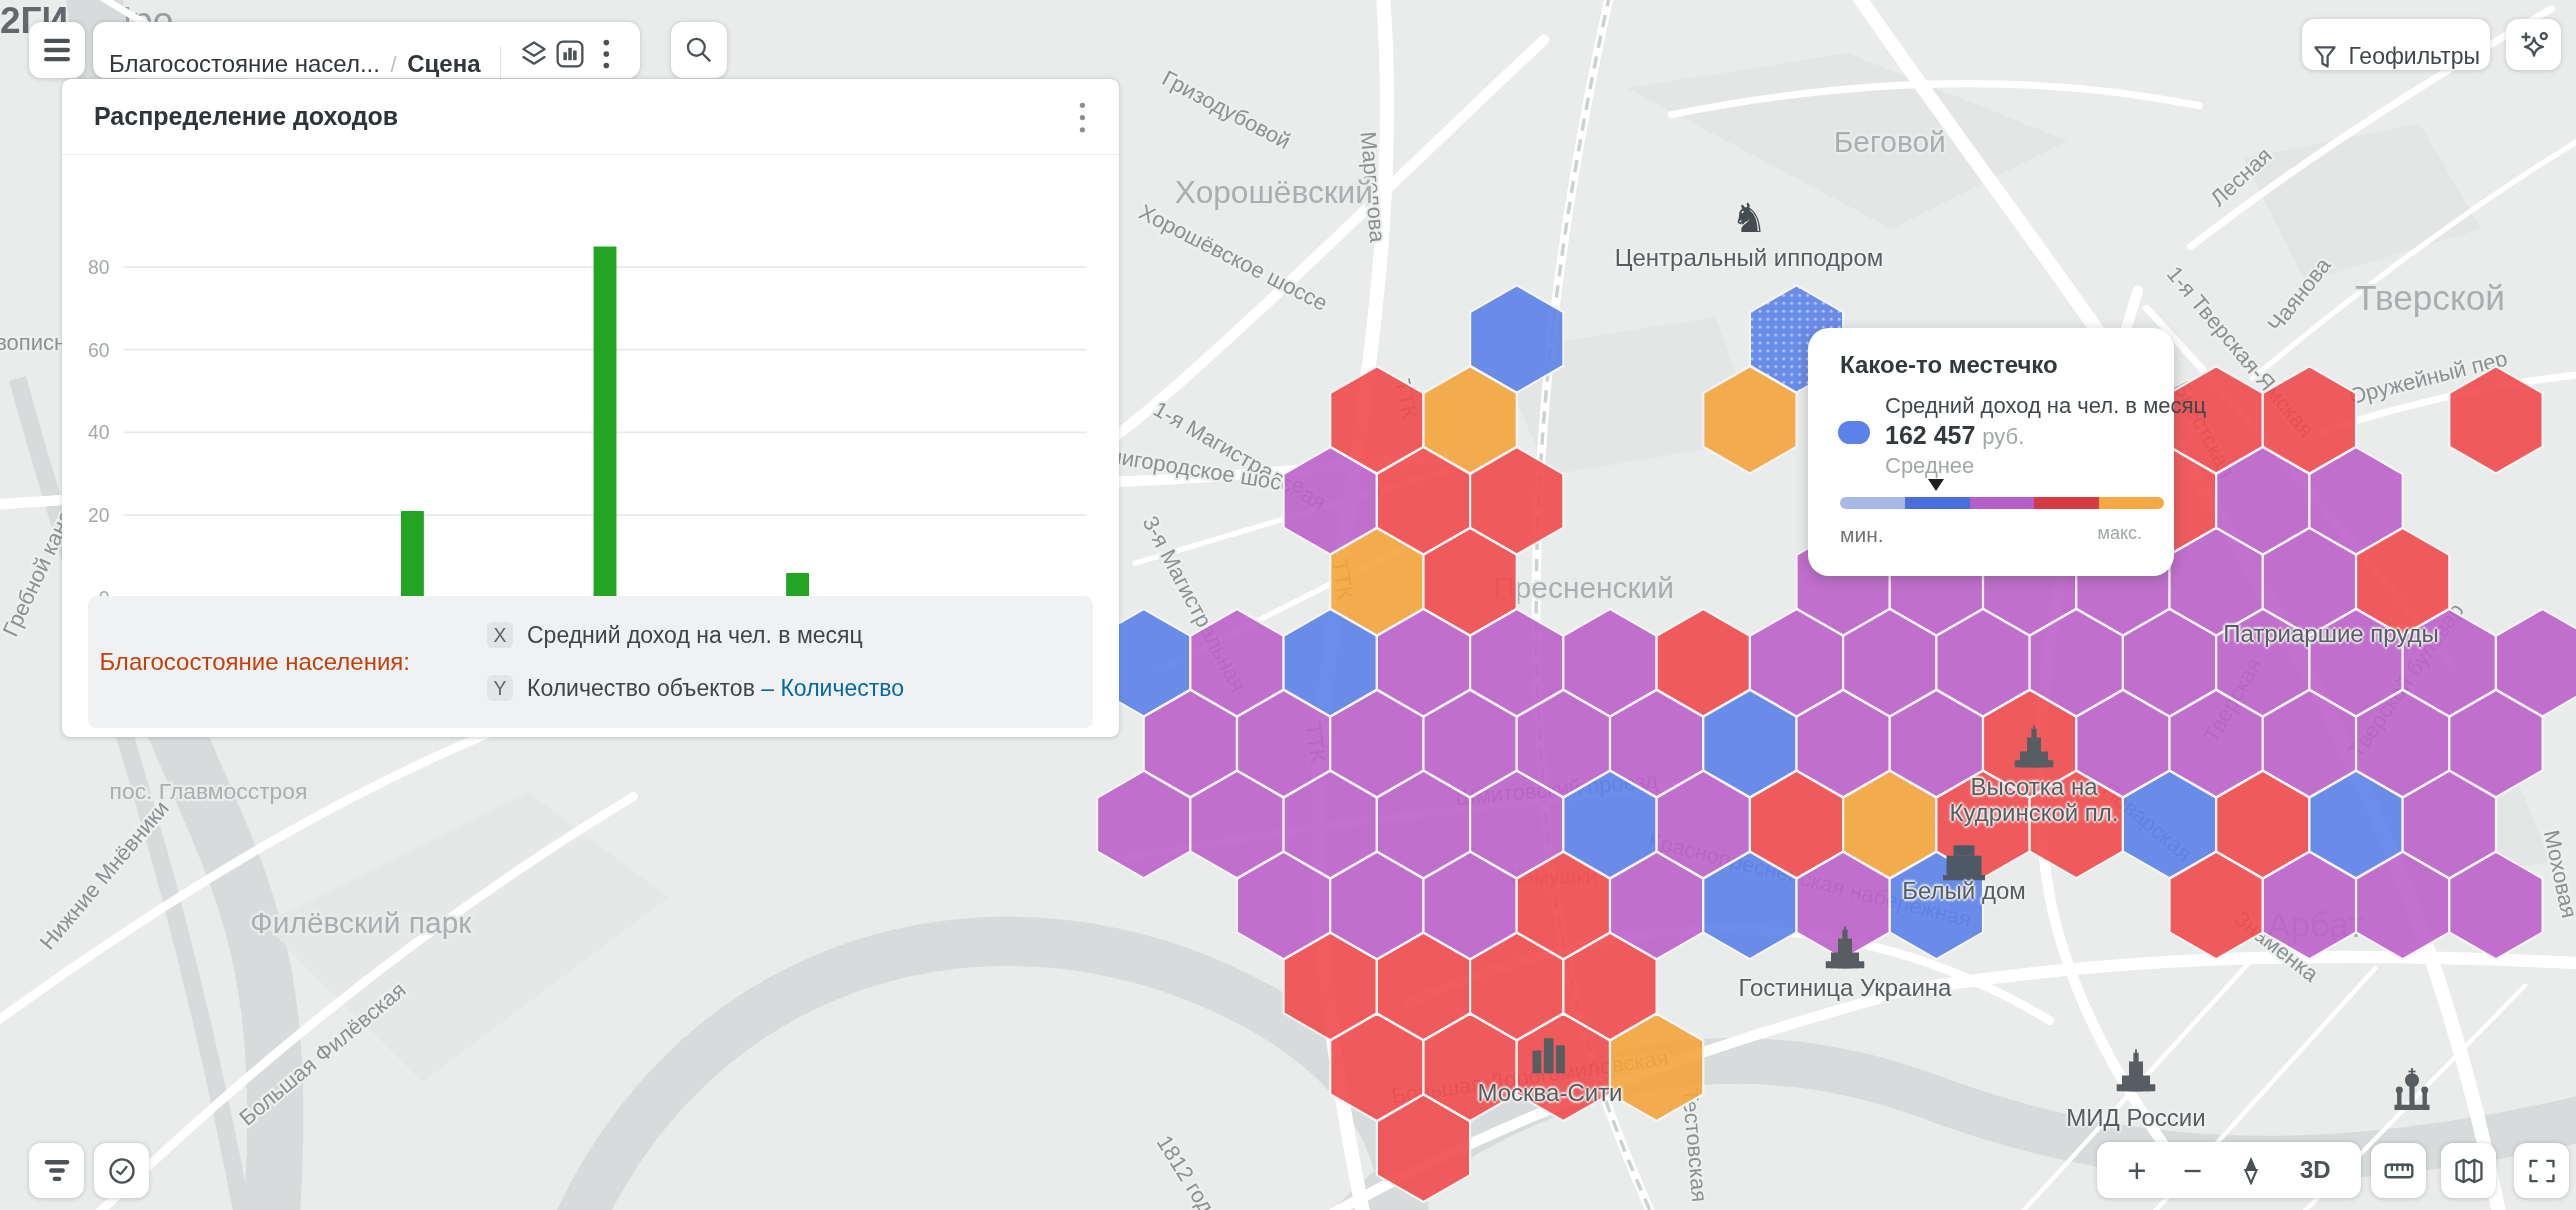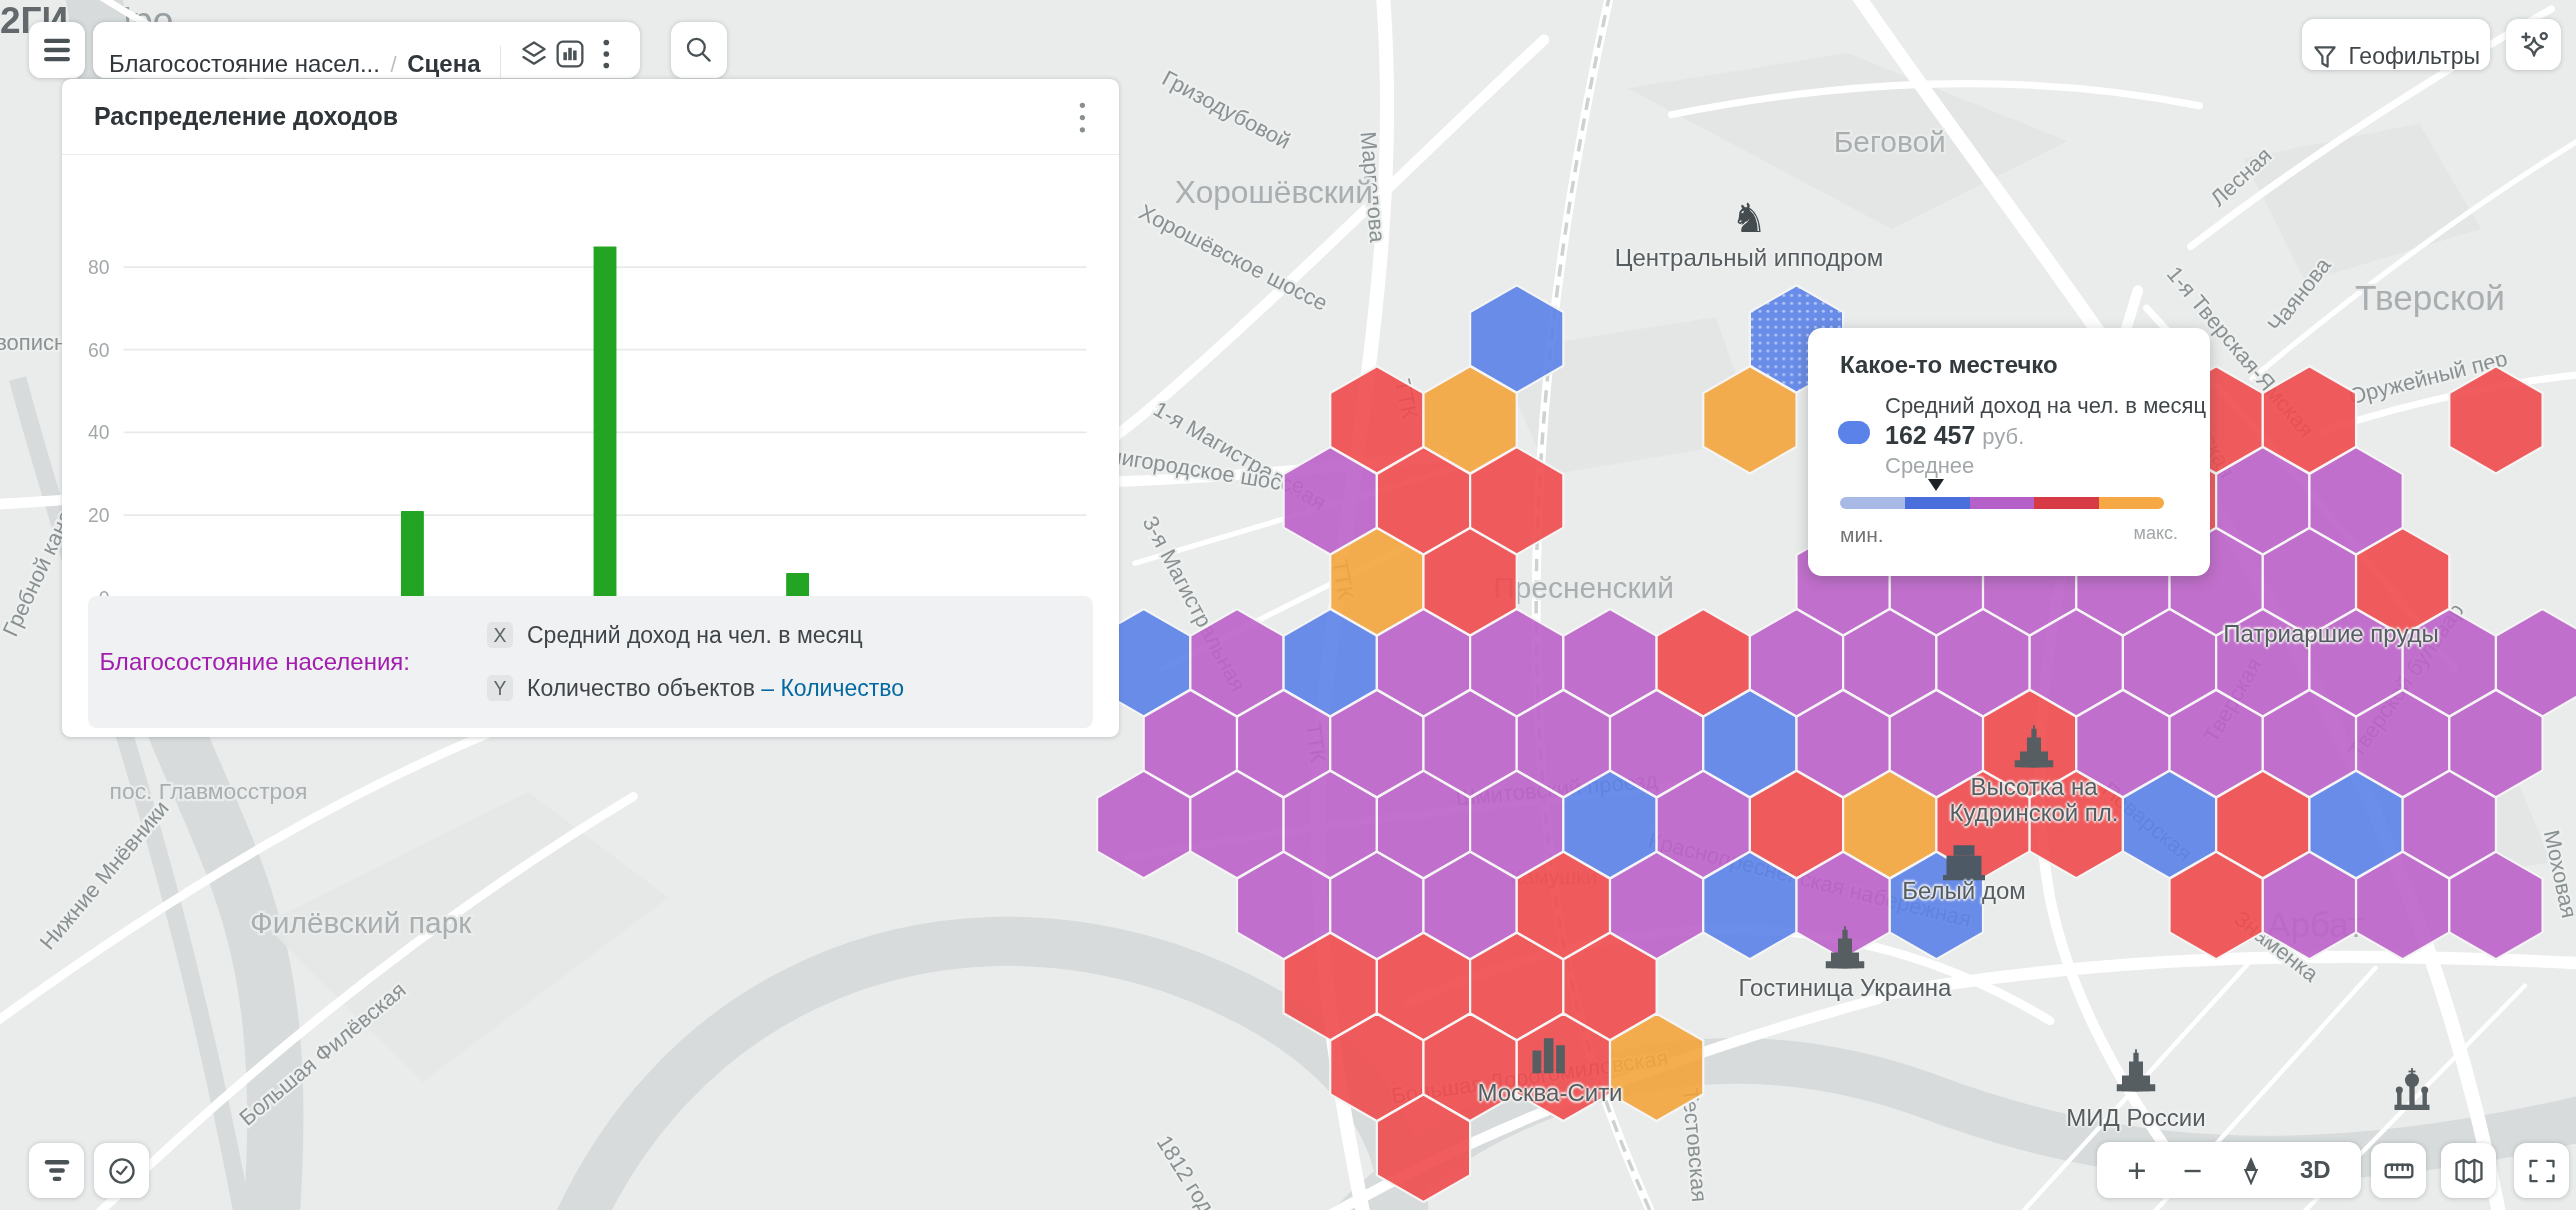--- a/index.html
+++ b/index.html
@@ -25,28 +25,28 @@
   #btn-geofilters{left:2302px;top:19.4px;width:188px;height:51px;display:flex;align-items:flex-end;justify-content:center;gap:10.6px;font-size:23px;color:#3f4548;cursor:pointer}
   #btn-magic{left:2506px;top:19.4px;width:55px;height:51px}
 
   
   #panel{left:62px;top:79px;width:1057px;height:658px;border-radius:8.8px;cursor:default}
   #panel .title-row{height:76px;border-bottom:0.9px solid #ececec;display:flex;align-items:center;padding-left:32px}
   #panel .title-row h1{font-size:25px;color:#2e3437;font-weight:bold}
   #panel-kebab{position:absolute;right:17.6px;top:19.4px;width:39px;height:39px}
   #chart-svg{position:absolute;left:0;top:77px}
   #footer-box{position:absolute;left:26px;top:517px;width:1005px;height:132px;background:#f0f1f2;border-radius:8.8px}
-  #footer-box .dataset{position:absolute;left:11.4px;top:50%;transform:translateY(-50%);font-size:24px;color:#a21caf}
+  #footer-box .dataset{position:absolute;left:11.4px;top:50%;transform:translateY(-50%);font-size:24px;color:#c2410c}
   .axis-row{position:absolute;left:399px;display:flex;align-items:center;height:26px}
   .axis-badge{width:26px;height:26px;border-radius:5.3px;background:#e2e4e5;color:#5f6669;font-size:19.4px;display:flex;align-items:center;justify-content:center}
   .axis-label{margin-left:14px;font-size:23px;color:#3e4447;white-space:nowrap}
   .axis-label .muted{color:#0369a1}
 
   
-  #tooltip{left:1808px;top:328px;width:402px;height:248px;border-radius:14px;box-shadow:0 3.5px 12.3px rgba(60,64,67,.3)}
+  #tooltip{left:1808px;top:328px;width:366px;height:248px;border-radius:21px;box-shadow:0 3.5px 12.3px rgba(60,64,67,.3)}
   #tooltip .tt-title{position:absolute;left:32px;top:23px;font-size:24px;font-weight:bold;color:#333a3e}
   #tt-dot{position:absolute;left:30px;top:93px;width:32px;height:23px;border-radius:11.4px;background:#5b82e8}
   #tooltip .tt-metric{position:absolute;left:77px;top:65px;font-size:22px;color:#40474a;white-space:nowrap}
   #tooltip .tt-value{position:absolute;left:77px;top:93px;font-size:25px;font-weight:bold;color:#333a3e}
   #tooltip .tt-unit{font-weight:normal;font-size:22px;color:#a2a7a9}
   #tooltip .tt-agg{position:absolute;left:77px;top:125px;font-size:22px;color:#a2a7a9}
   #tt-bar{position:absolute;left:32px;top:169px;width:324px;height:12.3px;border-radius:6.2px;overflow:hidden;display:flex}
   #tt-bar div{flex:1;height:100%}
   #tt-marker{position:absolute;top:151px;width:0;height:0;border-left:8.8px solid transparent;border-right:8.8px solid transparent;border-top:12.3px solid #1d2124}
   #tooltip .tt-min{position:absolute;left:32px;top:195px;font-size:21px;color:#737373}

